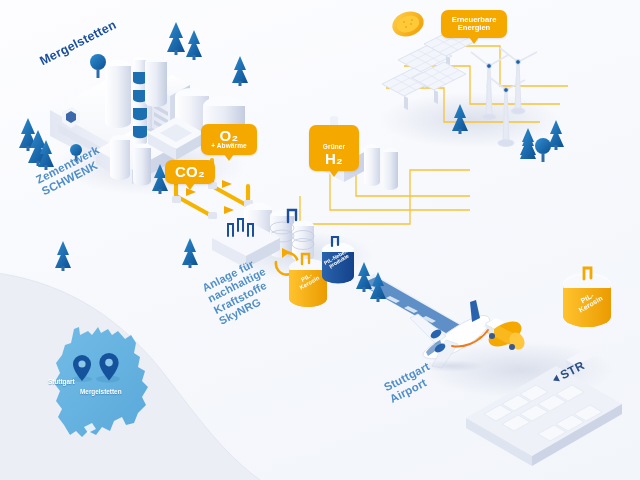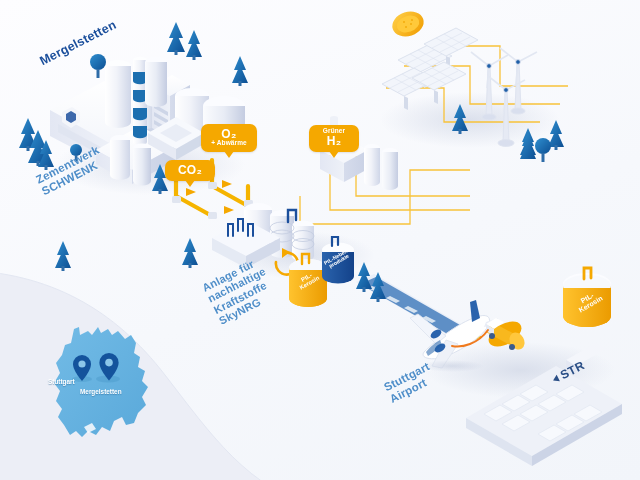--- a/index.html
+++ b/index.html
@@ -32,21 +32,21 @@
   .badge{
     position:absolute;background:#f5a800;color:#fff;border-radius:7px;
     padding:4px 7px 5px;text-align:center;line-height:1.02;
     font-weight:bold;box-shadow:0 1px 2px rgba(0,0,0,.10);
   }
   .badge:after{
     content:"";position:absolute;left:50%;margin-left:-5px;bottom:-6px;
     border-left:5px solid transparent;border-right:5px solid transparent;
     border-top:7px solid #f5a800;
   }
-  .badge .big{font-size:12px;display:block;letter-spacing:.3px;}
+  .badge .big{font-size:15px;display:block;letter-spacing:.3px;}
   .badge .small{font-size:6.5px;display:block;letter-spacing:.1px;}
   .badge .two{font-size:7.6px;display:block;}
 
   
   .tanklabel{
     position:absolute;font-weight:bold;color:#fff;text-align:center;
     line-height:1.05;white-space:pre-line;pointer-events:none;
   }
 
   
@@ -524,25 +524,29 @@
 
   <div class="badge" style="left:165px;top:140px;width:36px;margin-top:20px;">
     <span class="big">CO₂</span>
   </div>
 
   <div class="badge" style="left:201px;top:124px;width:42px;">
     <span class="big">O₂</span>
     <span class="small">+ Abwärme</span>
   </div>
 
-  <div class="badge" style="left:309px;top:125px;width:36px;padding-top:3px;">
+  <div class="badge" style="left:309px;top:125px;width:36px;padding-top:19px;">
     <span class="small">Grüner</span>
     <span class="big">H₂</span>
   </div>
 
+  <div class="badge" style="left:441px;top:10px;width:54px;padding:6px 6px 7px;">
+    <span class="two">Erneuerbare</span>
+    <span class="two">Energien</span>
+  </div>
 
   <div class="tanklabel" style="left:289px;top:274px;width:38px;font-size:5.8px;transform:rotate(-30deg);">PtL-
 Kerosin</div>
 
   <div class="tanklabel" style="left:320px;top:254px;width:36px;font-size:5.2px;transform:rotate(-30deg);">PtL-Neben-
 produkte</div>
 
   <div class="tanklabel" style="left:566px;top:294px;width:46px;font-size:7px;transform:rotate(-30deg);">PtL-
 Kerosin</div>
 

